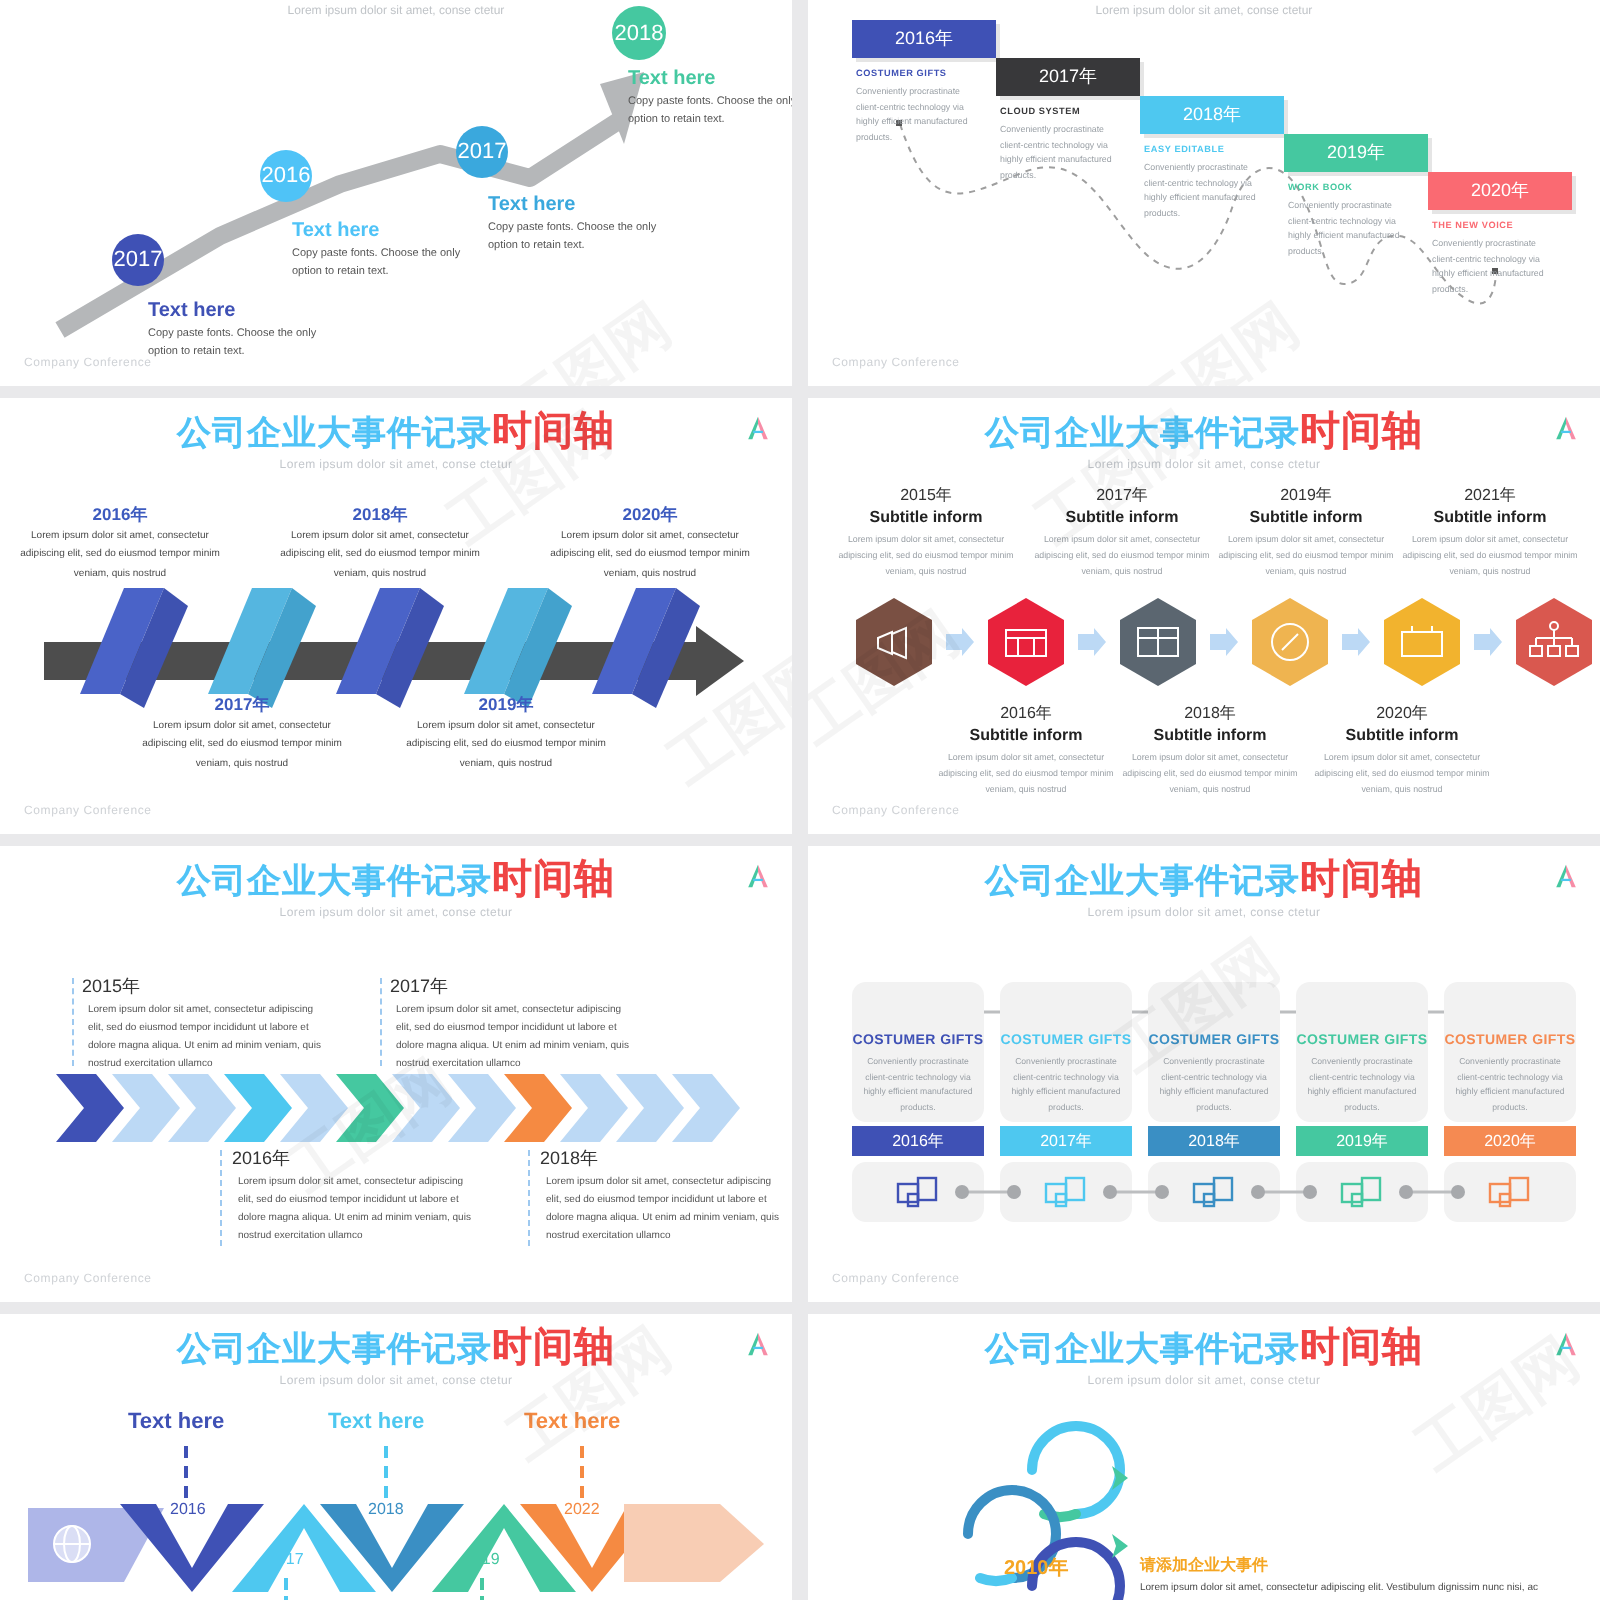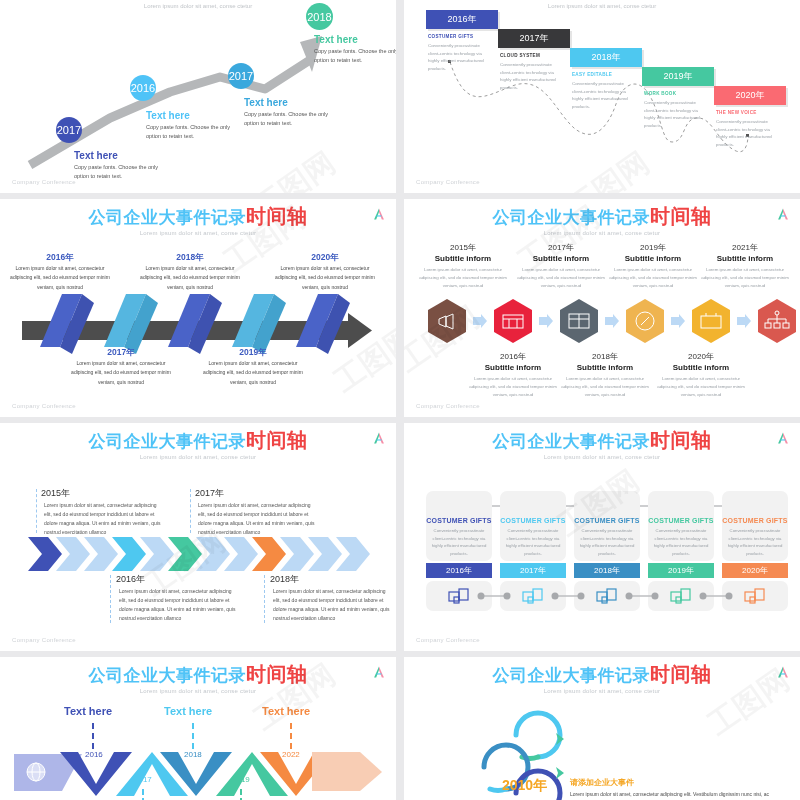--- a/index.html
+++ b/index.html
@@ -95,21 +95,21 @@
     position: absolute; width: 66px; height: 15px; display: flex;
     align-items: center; justify-content: center; color: #fff; font-size: 8px;
   }
 
   
   .s7 .th { position: absolute; font-size: 11px; font-weight: bold; }
   .s7 .yr { position: absolute; font-size: 8px; }
   .s7 .dash { position: absolute; border-left: 2px dashed; }
 
   
-  .s8 .yr { position: absolute; font-size: 14px; font-weight: bold; color: #f5a623; }
+  .s8 .yr { position: absolute; font-size: 10px; font-weight: bold; color: #f5a623; }
   .s8 .h { position: absolute; font-size: 8px; font-weight: bold; color: #f5a623; }
   .s8 .b { position: absolute; font-size: 5px; color: #4a4a4a; line-height: 1.75; width: 200px; }
   .s8 .b em { color: #f5a623; font-style: italic; font-weight: bold; }
 </style>
 </head>
 <body>
 
 <div class="grid">
 
   <div class="slide s1">

